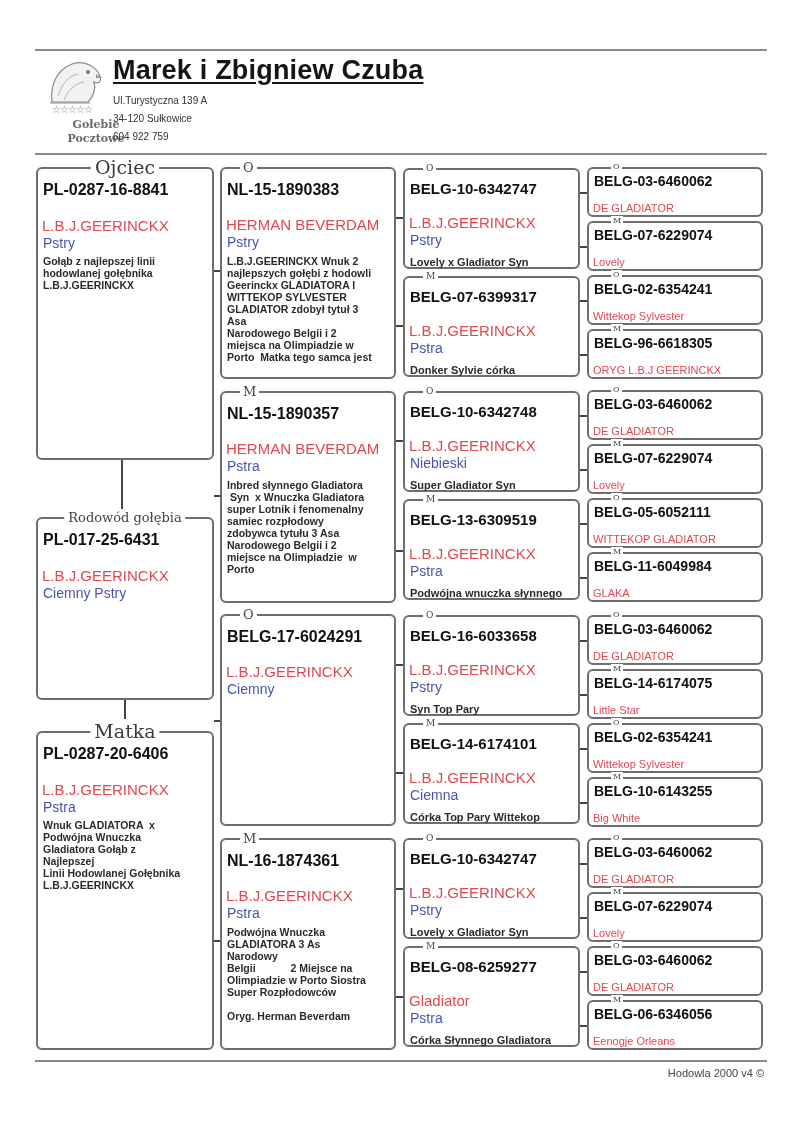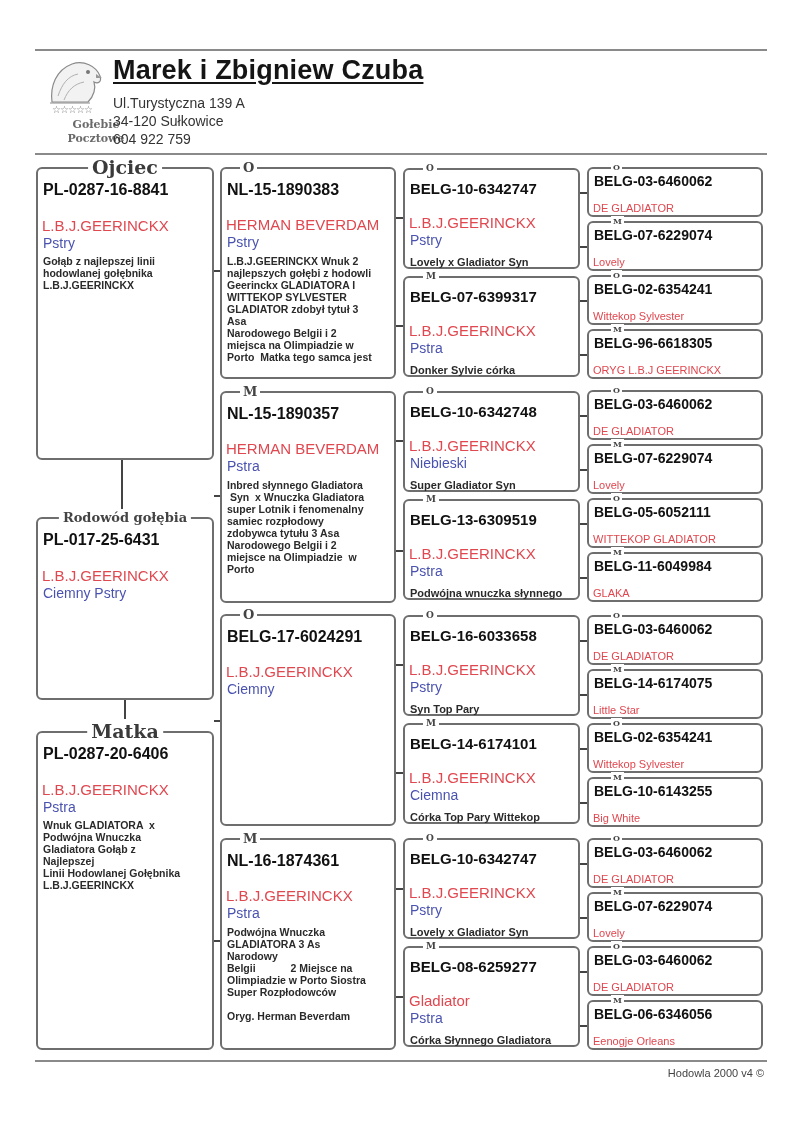--- a/index.html
+++ b/index.html
@@ -9,25 +9,25 @@
   .hr { position: absolute; left: 35px; width: 732px; height: 2px; background: #8a8a8a; }
 
   
   .logo { position: absolute; left: 36px; top: 56px; width: 72px; height: 92px; }
   .logo-bird { position: absolute; left: 8px; top: 0; width: 60px; height: 48px; }
   .logo-stars { position: absolute; left: 0; top: 48px; width: 72px; text-align: center; font-size: 10px; letter-spacing: -1px; color: #777; }
   .logo-t1, .logo-t2 { position: absolute; left: 0; width: 72px; text-align: center; font-family: "DejaVu Serif", serif; font-weight: bold; color: #6a6a6a; font-size: 11px; margin-left: 24px; }
   .logo-t1 { top: 62px; }
   .logo-t2 { top: 76px; }
   .owner { position: absolute; left: 113px; top: 55px; font-size: 27px; font-weight: bold; color: #151515; text-decoration: underline; text-decoration-thickness: 2px; text-underline-offset: 3px; letter-spacing: 0.2px; }
-  .addr { position: absolute; left: 113px; font-size: 14px; color: #333; }
+  .addr { position: absolute; left: 113px; font-size: 10px; color: #333; }
 
   
   .box { position: absolute; border: 2px solid #6e6e6e; border-radius: 6px; background: #fff; }
-  .legend { position: absolute; top: -11px; left: 50%; transform: translateX(-50%); background: #fff; padding: 0 4px; font-family: "DejaVu Serif", serif; font-weight: bold; color: #444; white-space: nowrap; line-height: 18px; }
+  .legend { position: absolute; top: -11px; left: 50%; transform: translateX(-50%); background: #fff; padding: 0 4px; font-family: "DejaVu Serif", serif; font-weight: normal; color: #444; white-space: nowrap; line-height: 18px; }
   .legend.big { font-size: 19px; top: -14px; line-height: 24px; color: #3a3a3a; }
   .legend.mid { font-size: 13px; top: -10px; color: #444; }
   .legend.s1 { font-size: 13px; top: -10px; left: 18px; transform: none; padding: 0 3px; }
   .legend.s2 { font-size: 9px; top: -8px; left: 18px; transform: none; line-height: 12px; padding: 0 3px; }
   .legend.s3 { font-size: 8px; top: -7px; left: 22px; transform: none; line-height: 10px; padding: 0 2px; }
 
   .ring { position: absolute; left: 5px; font-weight: bold; color: #111; white-space: nowrap; }
   .line-red { position: absolute; left: 4px; color: #e0474f; white-space: nowrap; }
   .line-blue { position: absolute; left: 5px; color: #4a52b0; white-space: nowrap; }
   .note { position: absolute; left: 5px; right: 4px; font-weight: bold; color: #2a2a2a; font-size: 10.5px; line-height: 12px; white-space: pre-wrap; }

